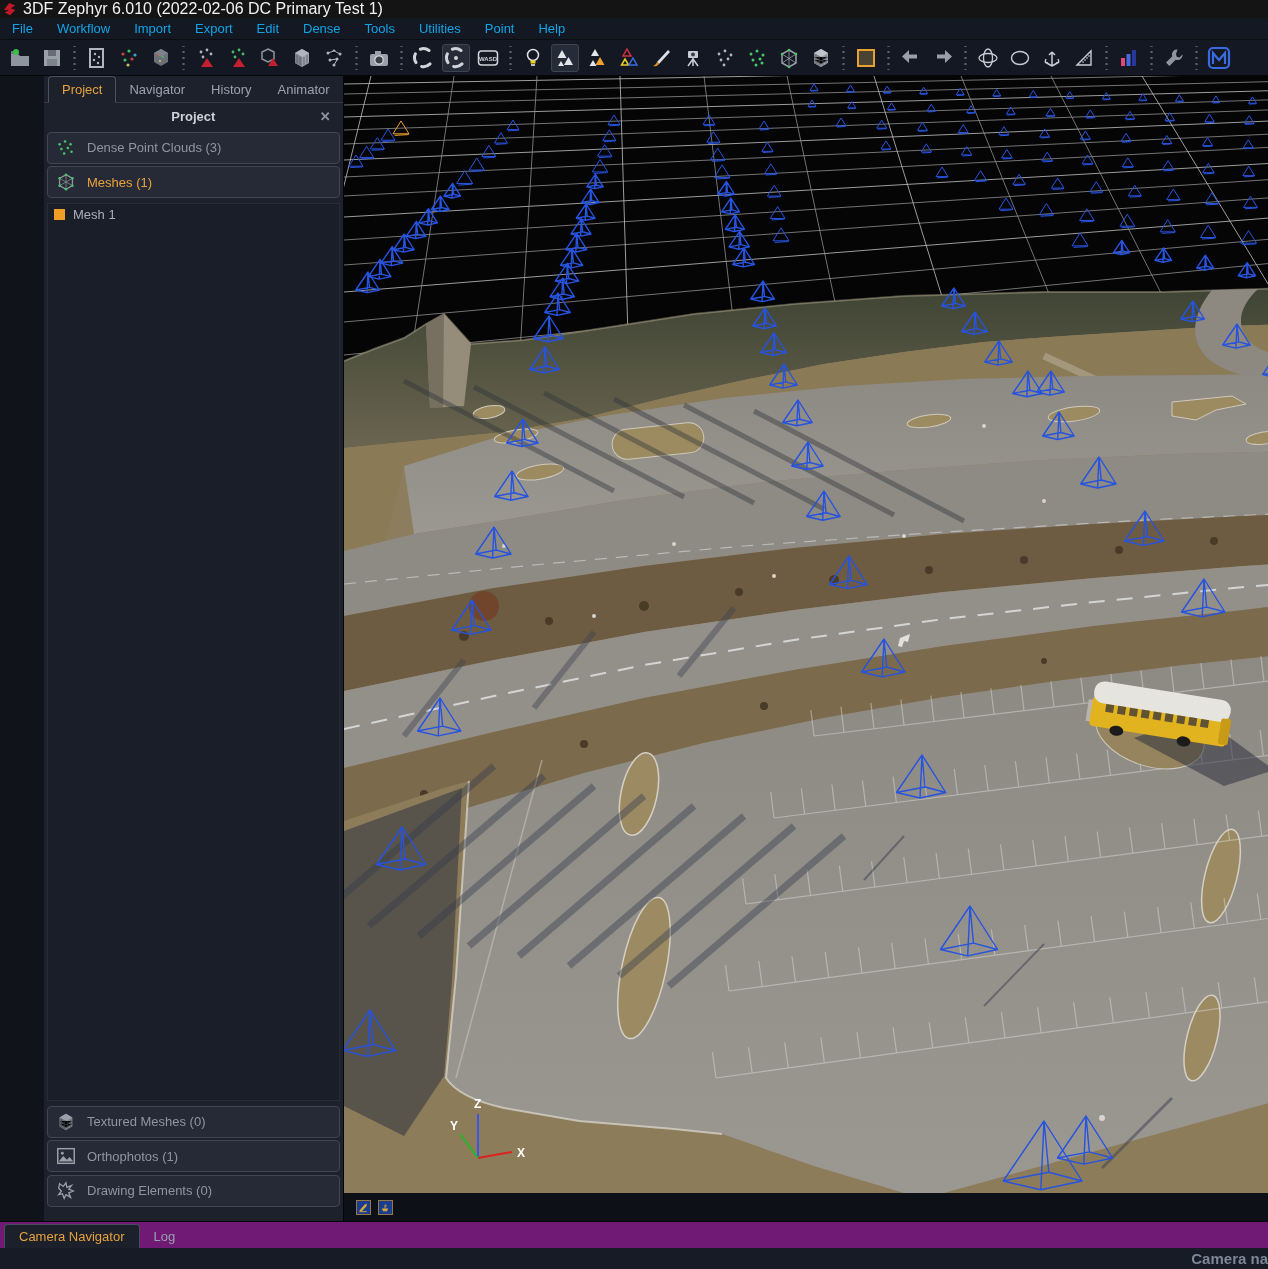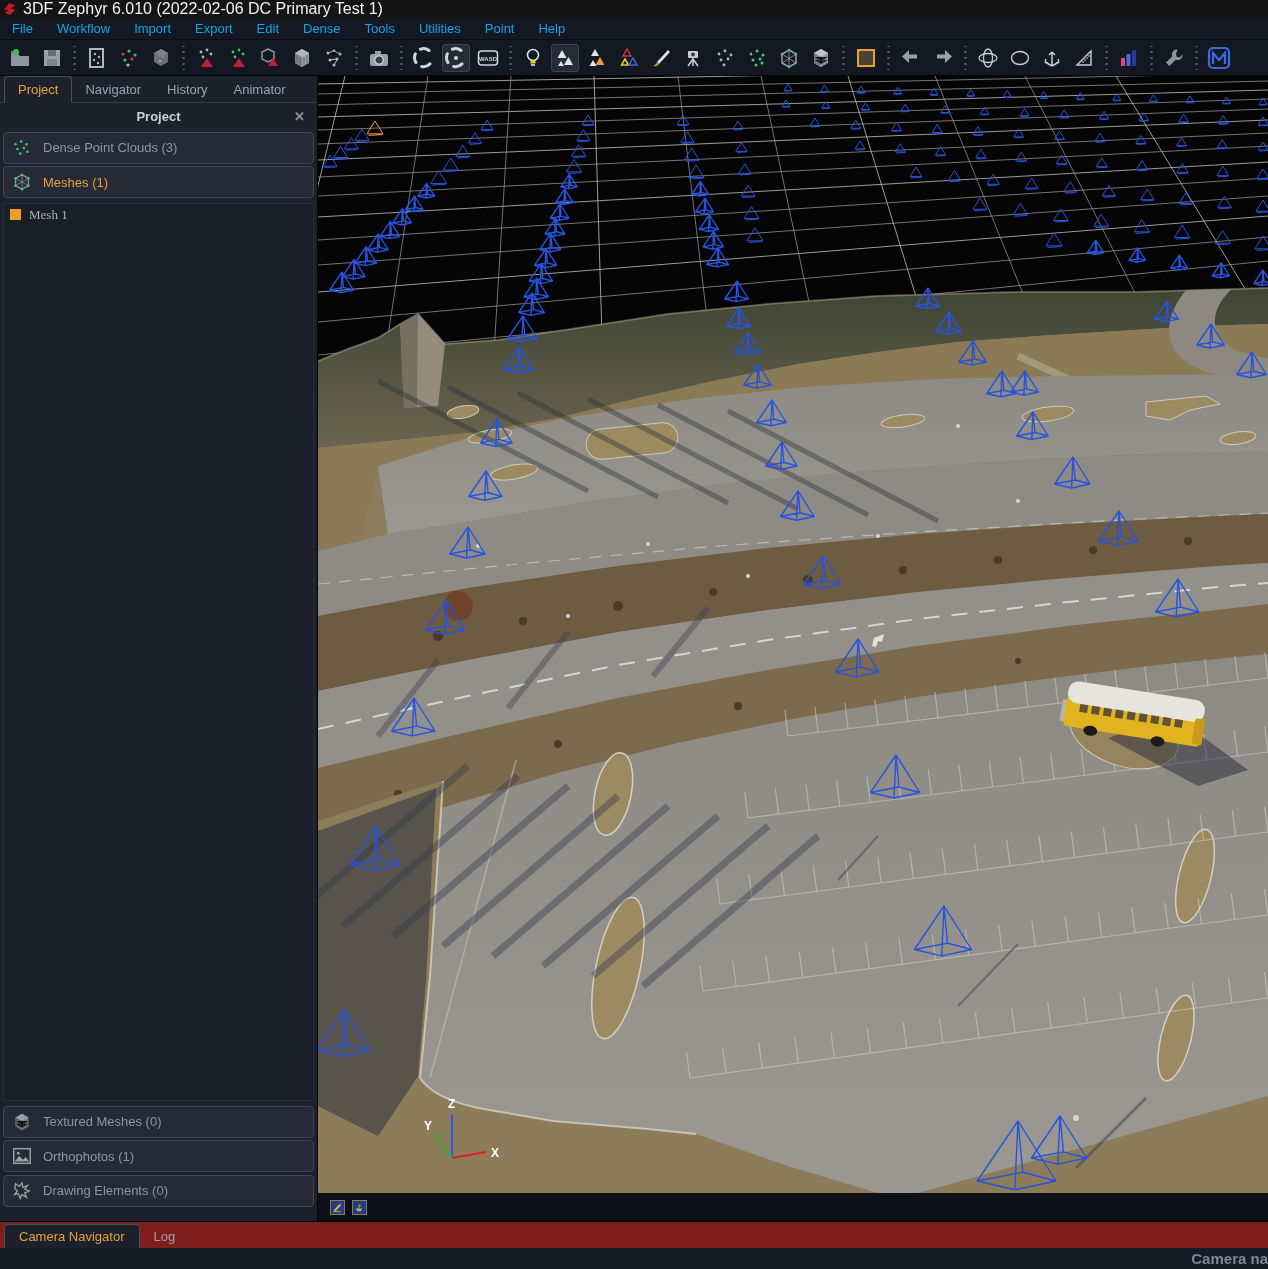--- a/index.html
+++ b/index.html
@@ -11,45 +11,45 @@
   
   .menubar { height:22px; background:#141823; display:flex; align-items:center; border-bottom:1px solid #0b0d13; }
   .menubar .mitem { color:#0ea5e9; font-size:13px; padding:2px 12px; cursor:default; }
   
   .toolbar { height:36px; background:#141823; display:flex; align-items:center; padding-left:4px; border-bottom:1px solid #05060a; }
   .tbtn { width:28px; height:28px; margin:0 2px; display:flex; align-items:center; justify-content:center; border-radius:3px; }
   .tbtn.pressed { background:#262b38; border:1px solid #3d4452; }
   .tsep { width:7px; height:24px; margin:0 3px; background-image:radial-gradient(circle, #5a6070 1px, transparent 1.3px); background-size:5px 6px; background-position:center; background-repeat:repeat-y; }
   .tbtn svg { width:24px; height:24px; }
   
-  .main { display:flex; height:1145px; }
+  .main { display:flex; height:1145px;margin-left:44px; }
   .sidebar { width:318px; background:#1d212b; display:flex; flex-direction:column; border-right:1px solid #05060a; }
   .sbtabs { height:27px; display:flex; align-items:flex-end; border-bottom:1px solid #343a47; }
   .sbtab { font-size:13px; color:#9aa2b0; padding:5px 13px; cursor:default; }
   .sbtab.active { color:#e9a23b; background:#1d212b; border:1px solid #4a5162; border-bottom:1px solid #1d212b; border-radius:4px 4px 0 0; margin-bottom:-1px; margin-left:4px; }
   .panelhead { height:26px; display:flex; align-items:center; justify-content:center; position:relative; }
   .panelhead .ptitle { color:#ccd1da; font-weight:bold; font-size:13px; }
   .panelhead .pclose { position:absolute; right:12px; color:#8e95a2; font-size:13px; font-weight:bold; cursor:default; }
   .sbbtn { height:32px; margin:2.5px 3px; background:#252a36; border:1px solid #3f4654; border-radius:4px; display:flex; align-items:center; cursor:default; }
   .sbbtn svg { width:22px; height:22px; margin:0 10px 0 7px; }
   .sbbtn .blabel { font-size:13px; color:#8e95a2; }
   .sbbtn.hl .blabel { color:#e9a23b; }
   .sblist { flex:1; margin:2px 3px; background:#1a1e28; border:1px solid #272c38; overflow:hidden; }
   .meshrow { height:22px; display:flex; align-items:center; padding-left:6px; gap:8px; cursor:default; }
   .meshrow .swatch { width:11px; height:11px; background:#ef9f26; }
-  .meshrow .mlabel { font-size:13px; color:#a8afbc;font-family:Liberation Serif, serif; }
+  .meshrow .mlabel { font-size:13px; color:#a8afbc; }
   .sbbottom { margin-bottom:12px; }
   
   .vpcol { flex:1; display:flex; flex-direction:column; background:#07080c; }
   .scenewrap { width:950px; height:1117px; position:relative; }
   .vpstrip { height:28px; background:#0d1017; display:flex; align-items:center; gap:7px; padding-left:12px; }
   .ministat { width:15px; height:15px; background:#1c3d8f; border:1px solid #96793f; display:flex; align-items:center; justify-content:center; }
   .ministat svg { width:11px; height:11px; }
   
-  .bottombar { height:27px; background:#7f1d1d; display:flex; align-items:flex-end; border-top:1px solid #05060a; }
+  .bottombar { height:27px; background:#701a75; display:flex; align-items:flex-end; border-top:1px solid #05060a; }
   .btab { font-size:13px; color:#99a1ae; padding:4px 14px; cursor:default; }
   .btab.active { color:#e9a23b; background:#1b202b; border:1px solid #454d5d; border-bottom:none; border-radius:4px 4px 0 0; margin-left:4px; }
   .statusstrip { height:21px; background:#171b25; position:relative; overflow:hidden; }
   .statusright { position:absolute; right:0; top:2px; font-size:15px; font-weight:bold; color:#7e8798; white-space:nowrap; }
 </style>
 </head>
 <body>
 
 <div class="titlebar">
   <svg width="14" height="14" viewBox="0 0 16 16">

